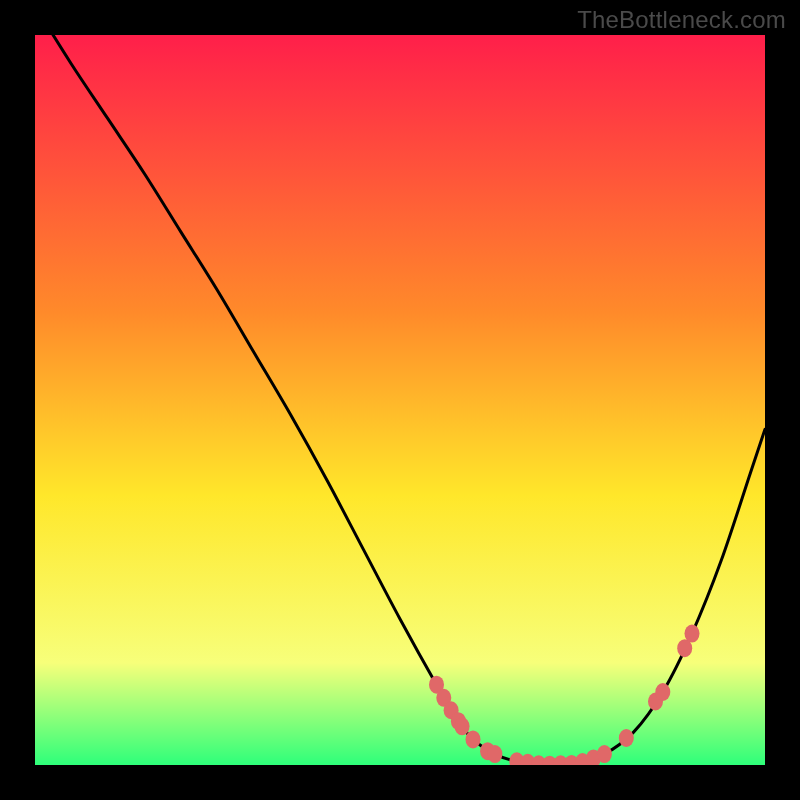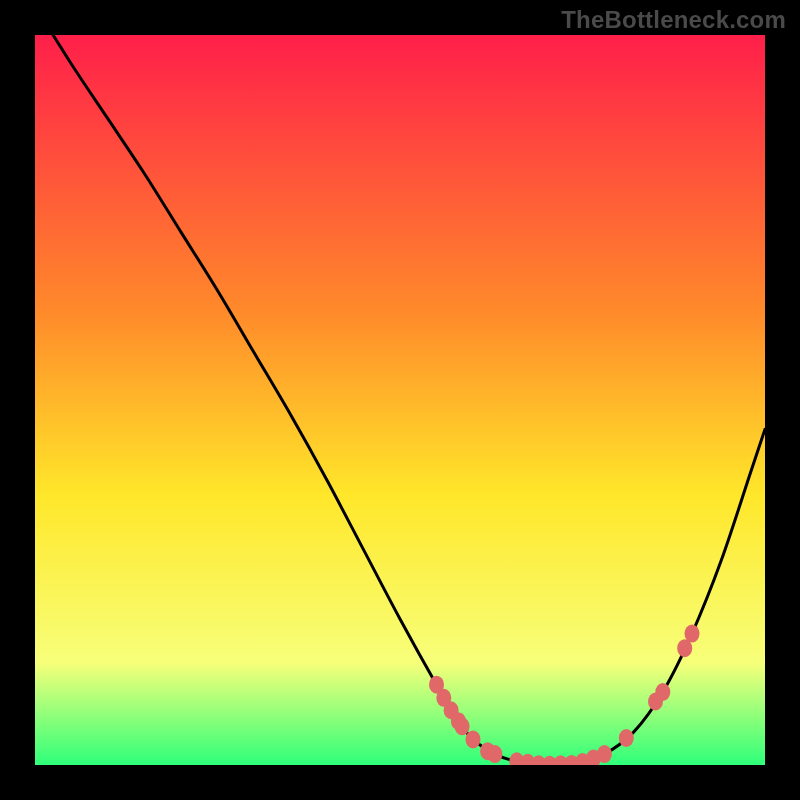--- a/index.html
+++ b/index.html
@@ -15,21 +15,21 @@
     position: relative;
     width: 800px;
     height: 800px;
   }
   .watermark {
     position: absolute;
     top: 6px;
     right: 14px;
     color: #4a4a4a;
     font-size: 24px;
-    font-weight: 700;
+    font-weight: 400;
     letter-spacing: 0.2px;
     z-index: 10;
   }
   svg {
     position: absolute;
     top: 0;
     left: 0;
   }
 </style>
 </head>

